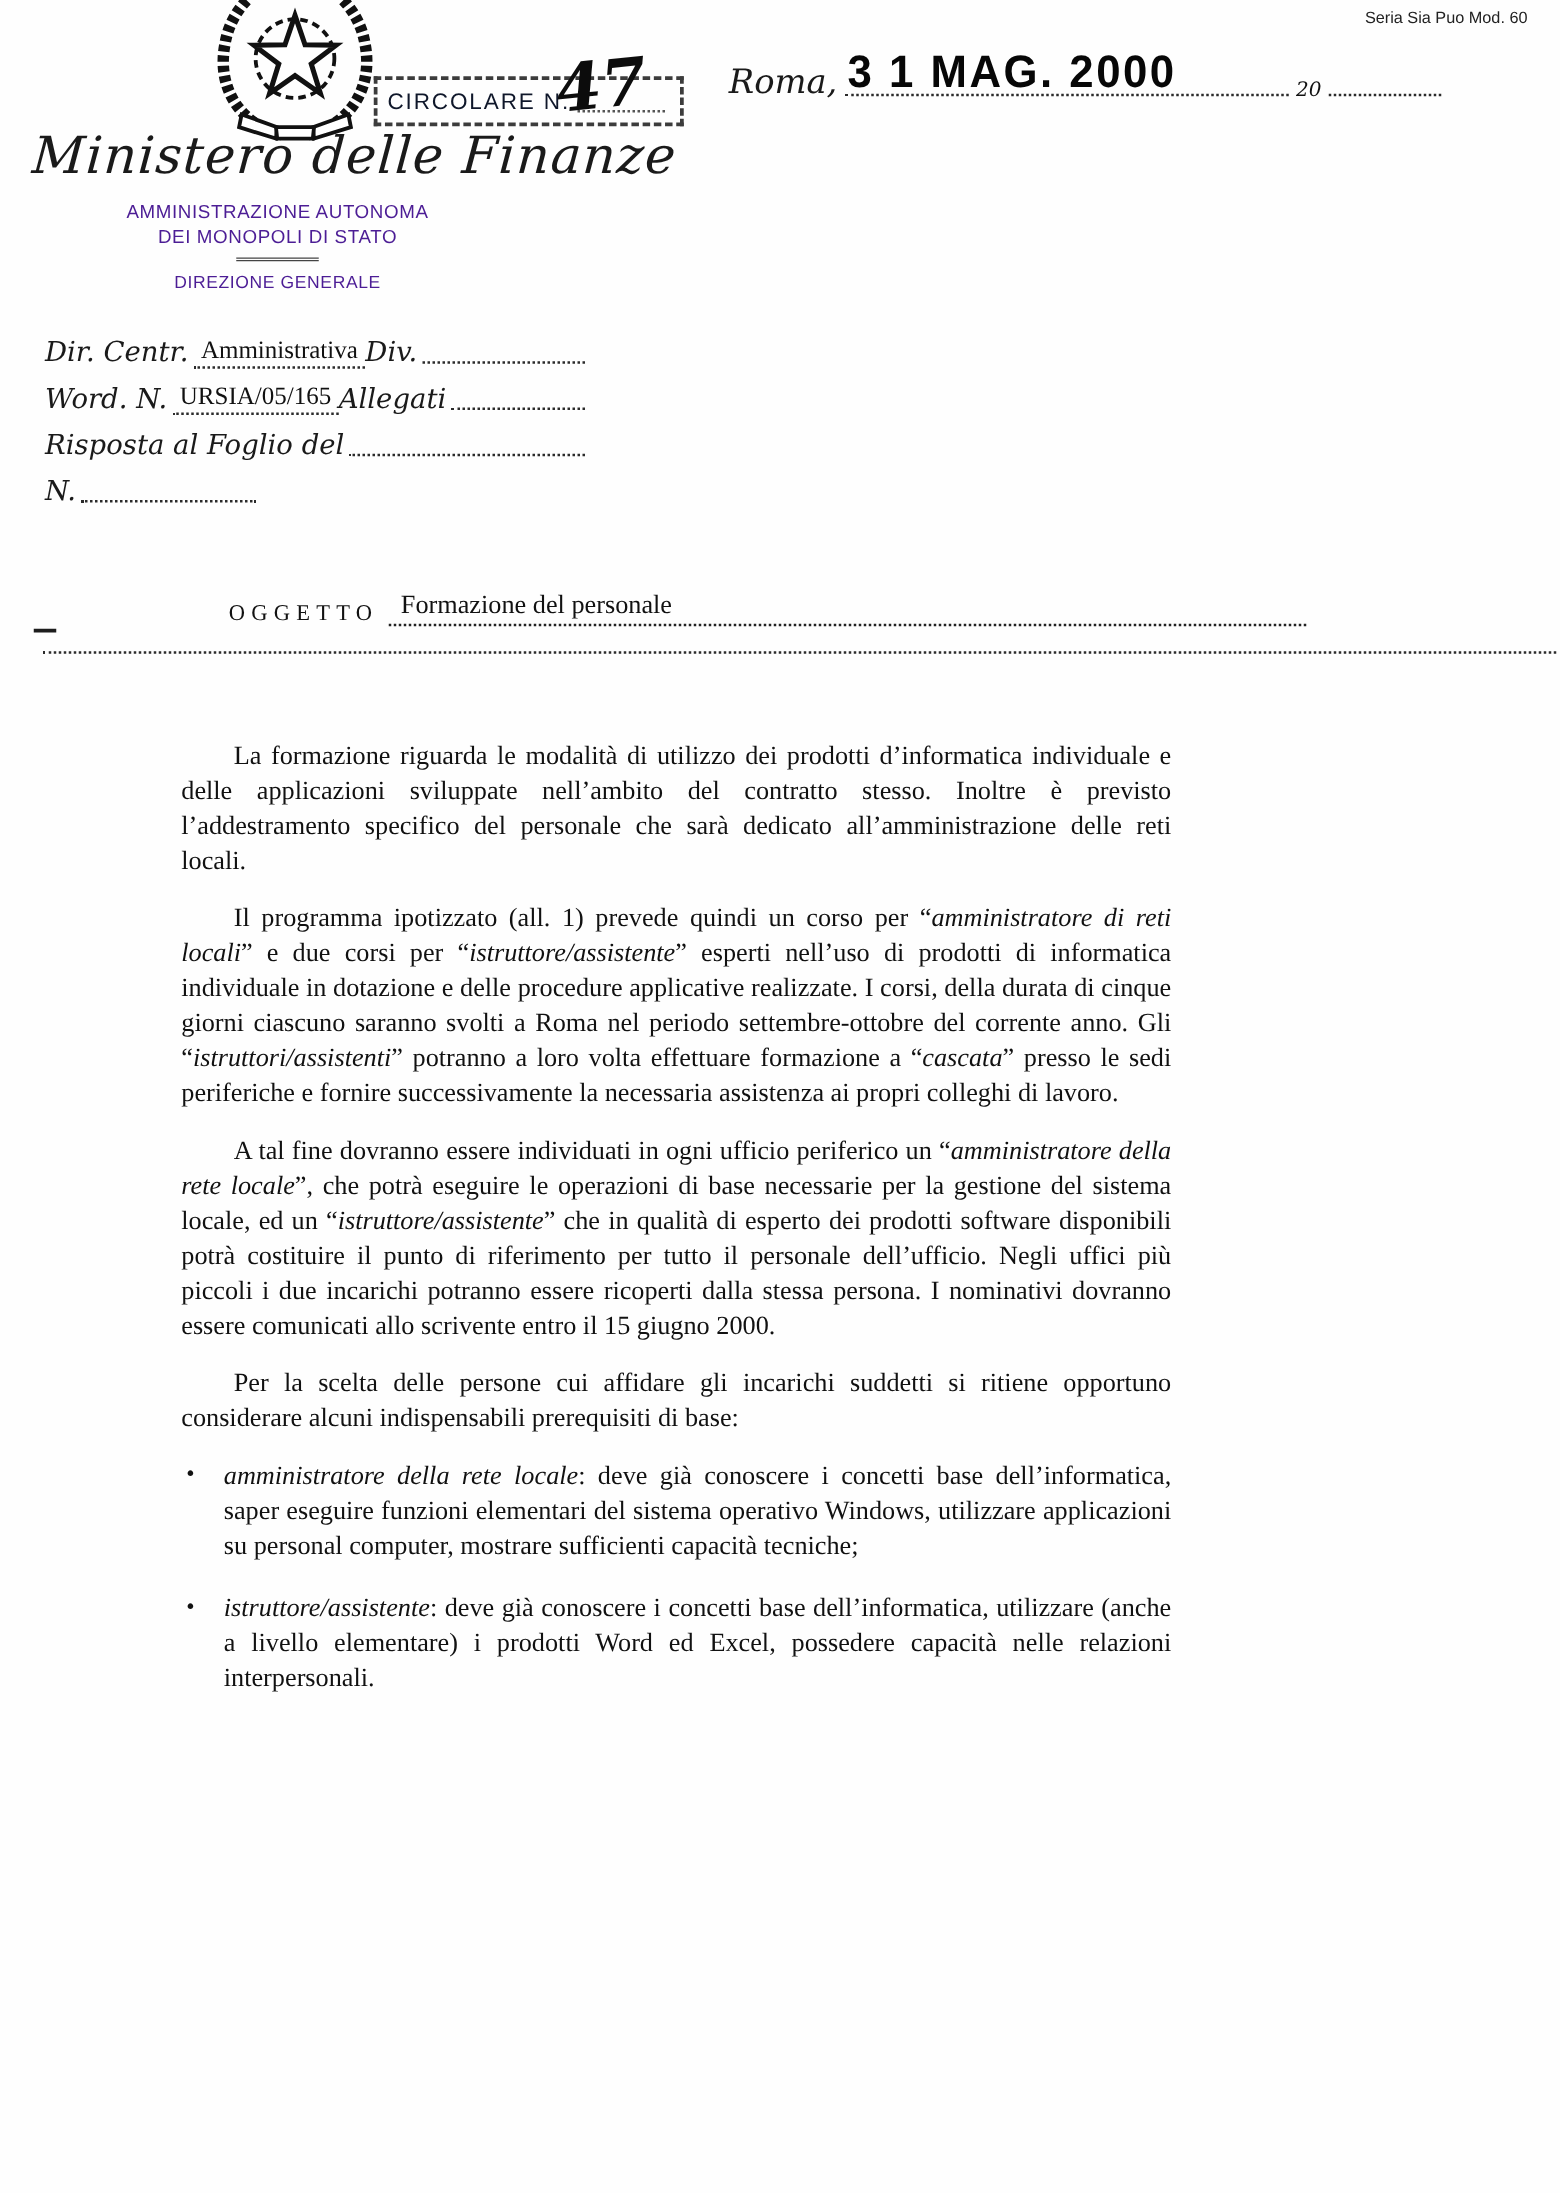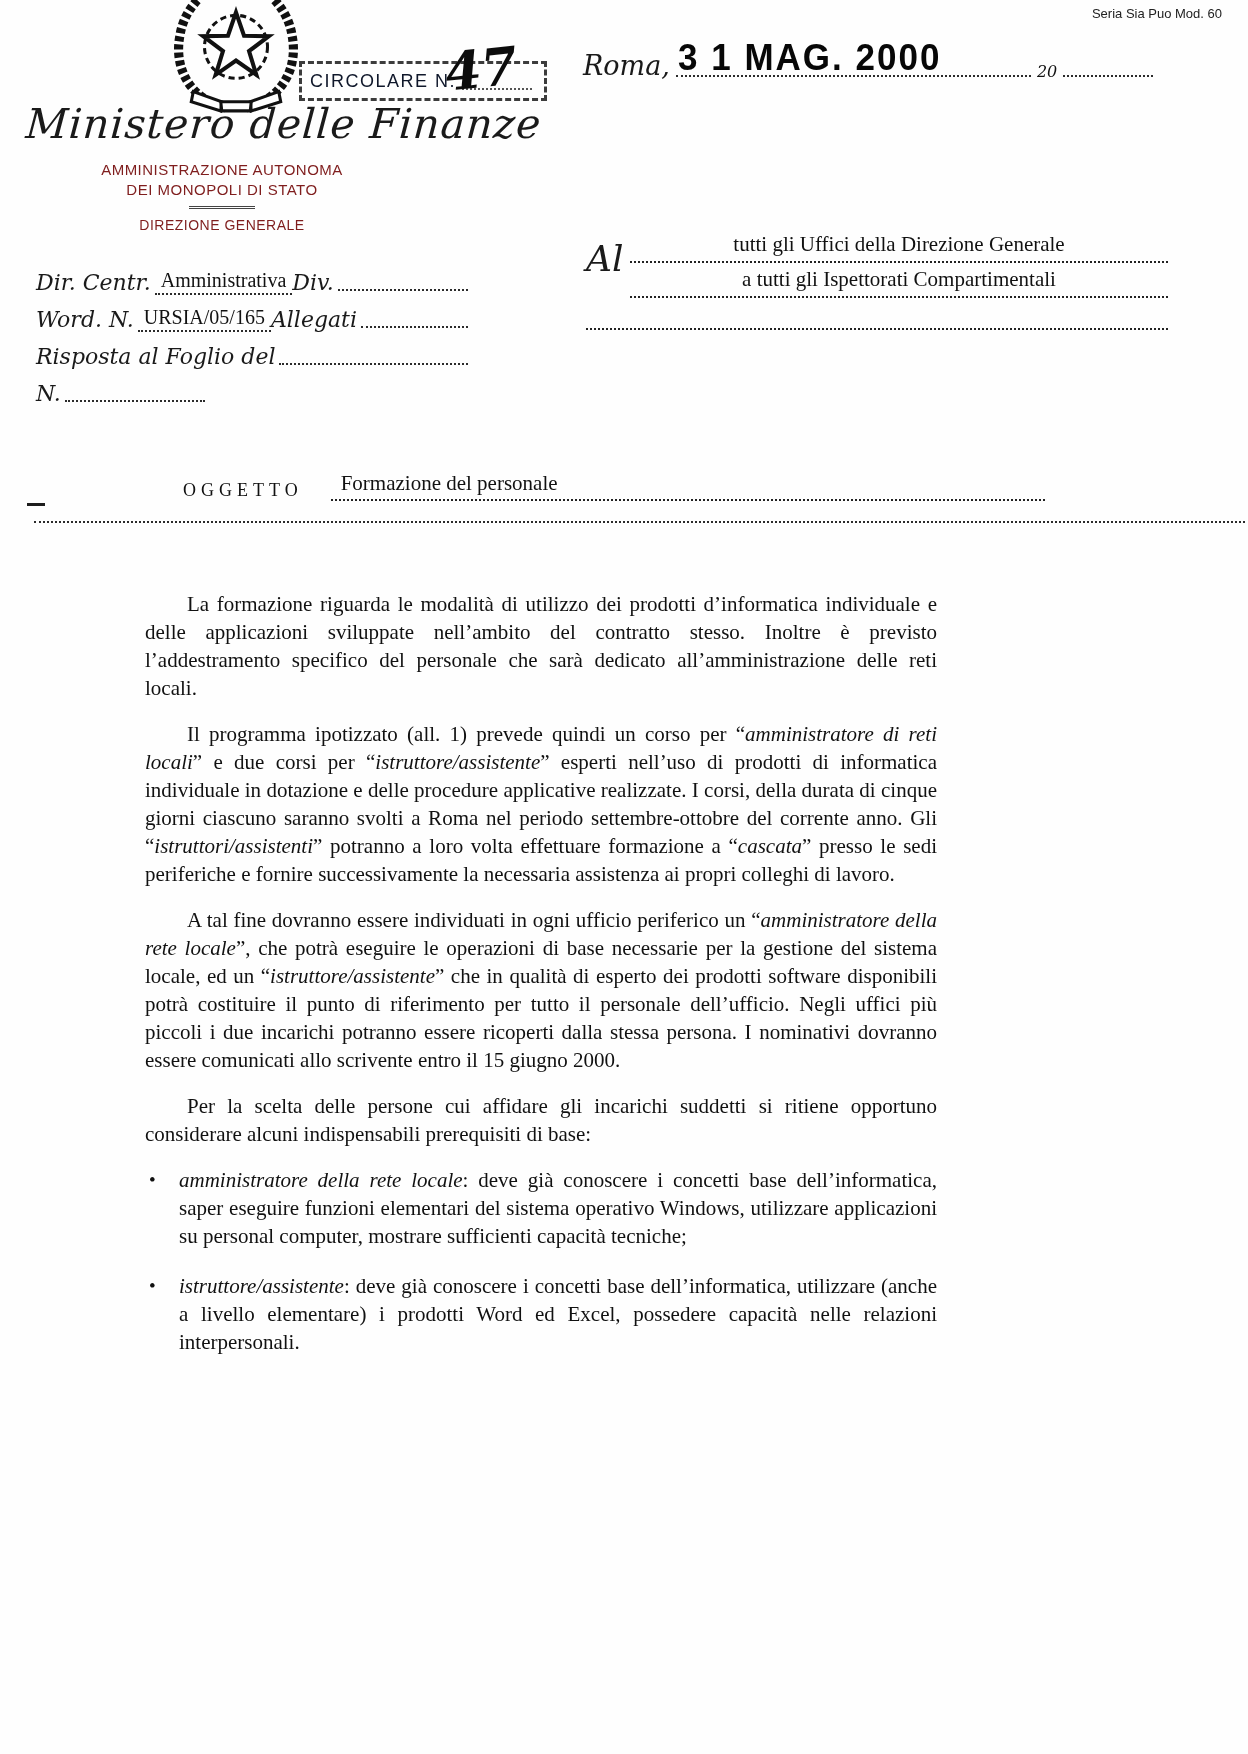--- a/index.html
+++ b/index.html
@@ -41,21 +41,21 @@
   .year-label { font-family:"DejaVu Serif",serif; font-style:italic; font-size:16px; margin:0 6px; }
   .dot-long { flex:0 0 355px; }
   .dot-tail { flex:0 0 90px; }
 
   
   .ministry {
     position:absolute; left:26px; top:100px; width:420px;
     font-size:41px; letter-spacing:1px; white-space:nowrap; transform:skewX(-4deg);
   }
   .admin-block { position:absolute; left:62px; top:160px; width:320px; text-align:center;
-    font-family:"Liberation Sans",sans-serif; color:#7f1d1d; }
+    font-family:"Liberation Sans",sans-serif; color:#4c1d95; }
   .admin-line { font-size:15px; letter-spacing:0.5px; line-height:20px; }
   .admin-divider { width:66px; border-top:3px double #444; margin:6px auto 8px auto; }
   .direction-line { font-size:14px; letter-spacing:0.5px; }
 
   
   .recipients { position:absolute; left:586px; top:228px; width:582px; }
   .al-label { position:absolute; left:0; top:10px; font-size:36px; }
   .rec-line {
     margin-left:44px; border-bottom:2px dotted #222; text-align:center;
     font-size:21px; height:33px; line-height:33px;
@@ -63,21 +63,21 @@
   .rec-line.empty { margin-left:0; height:30px; }
 
   
   .protocol { position:absolute; left:36px; top:258px; width:432px; }
   .proto-row { display:flex; align-items:flex-end; height:37px; }
   .proto-label { font-size:22px; white-space:nowrap; margin-right:4px; }
   .proto-value { font-size:20px; border-bottom:2px dotted #2b2b2b; padding:0 6px 1px 6px; white-space:nowrap; }
   .n-row .dotfill { flex:0 0 140px; }
 
   
-  .subject-row { position:absolute; left:183px; top:468px; width:862px; display:flex; align-items:flex-end;gap:20px; }
+  .subject-row { position:absolute; left:183px; top:468px; width:862px; display:flex; align-items:flex-end; }
   .subject-label { font-size:18px; letter-spacing:5px; margin-right:8px; }
   .subject-line { flex:1; border-bottom:2px dotted #222; font-size:21px; padding:0 0 1px 10px; height:30px; line-height:30px; }
   .margin-dash { position:absolute; left:27px; top:503px; width:18px; height:3px; background:#1d1d1d; }
   .full-dotline { position:absolute; left:34px; right:3px; top:521px; border-top:2px dotted #2b2b2b; }
 
   
   .body-text { position:absolute; left:145px; top:590px; width:792px; font-size:21px; line-height:28px; text-align:justify; }
   .body-text p { margin:0 0 18px 0; text-indent:42px; }
   .it { font-style:italic; }
   .bullets { list-style:none; margin:4px 0 0 0; padding:0; }
@@ -118,26 +118,20 @@
 
   <div class="script ministry">Ministero delle Finanze</div>
 
   <div class="admin-block">
     <div class="admin-line">AMMINISTRAZIONE AUTONOMA</div>
     <div class="admin-line">DEI MONOPOLI DI STATO</div>
     <div class="admin-divider"></div>
     <div class="direction-line">DIREZIONE GENERALE</div>
   </div>
 
-  <div class="recipients">
-    <span class="script al-label">Al</span>
-    <div class="rec-line">tutti gli Uffici della Direzione Generale</div>
-    <div class="rec-line">a tutti gli Ispettorati Compartimentali</div>
-    <div class="rec-line empty"></div>
-  </div>
 
   <div class="protocol">
     <div class="proto-row">
       <span class="script proto-label">Dir. Centr.</span>
       <span class="proto-value">Amministrativa</span>
       <span class="script proto-label">Div.</span>
       <span class="dotfill"></span>
     </div>
     <div class="proto-row">
       <span class="script proto-label">Word. N.</span>

